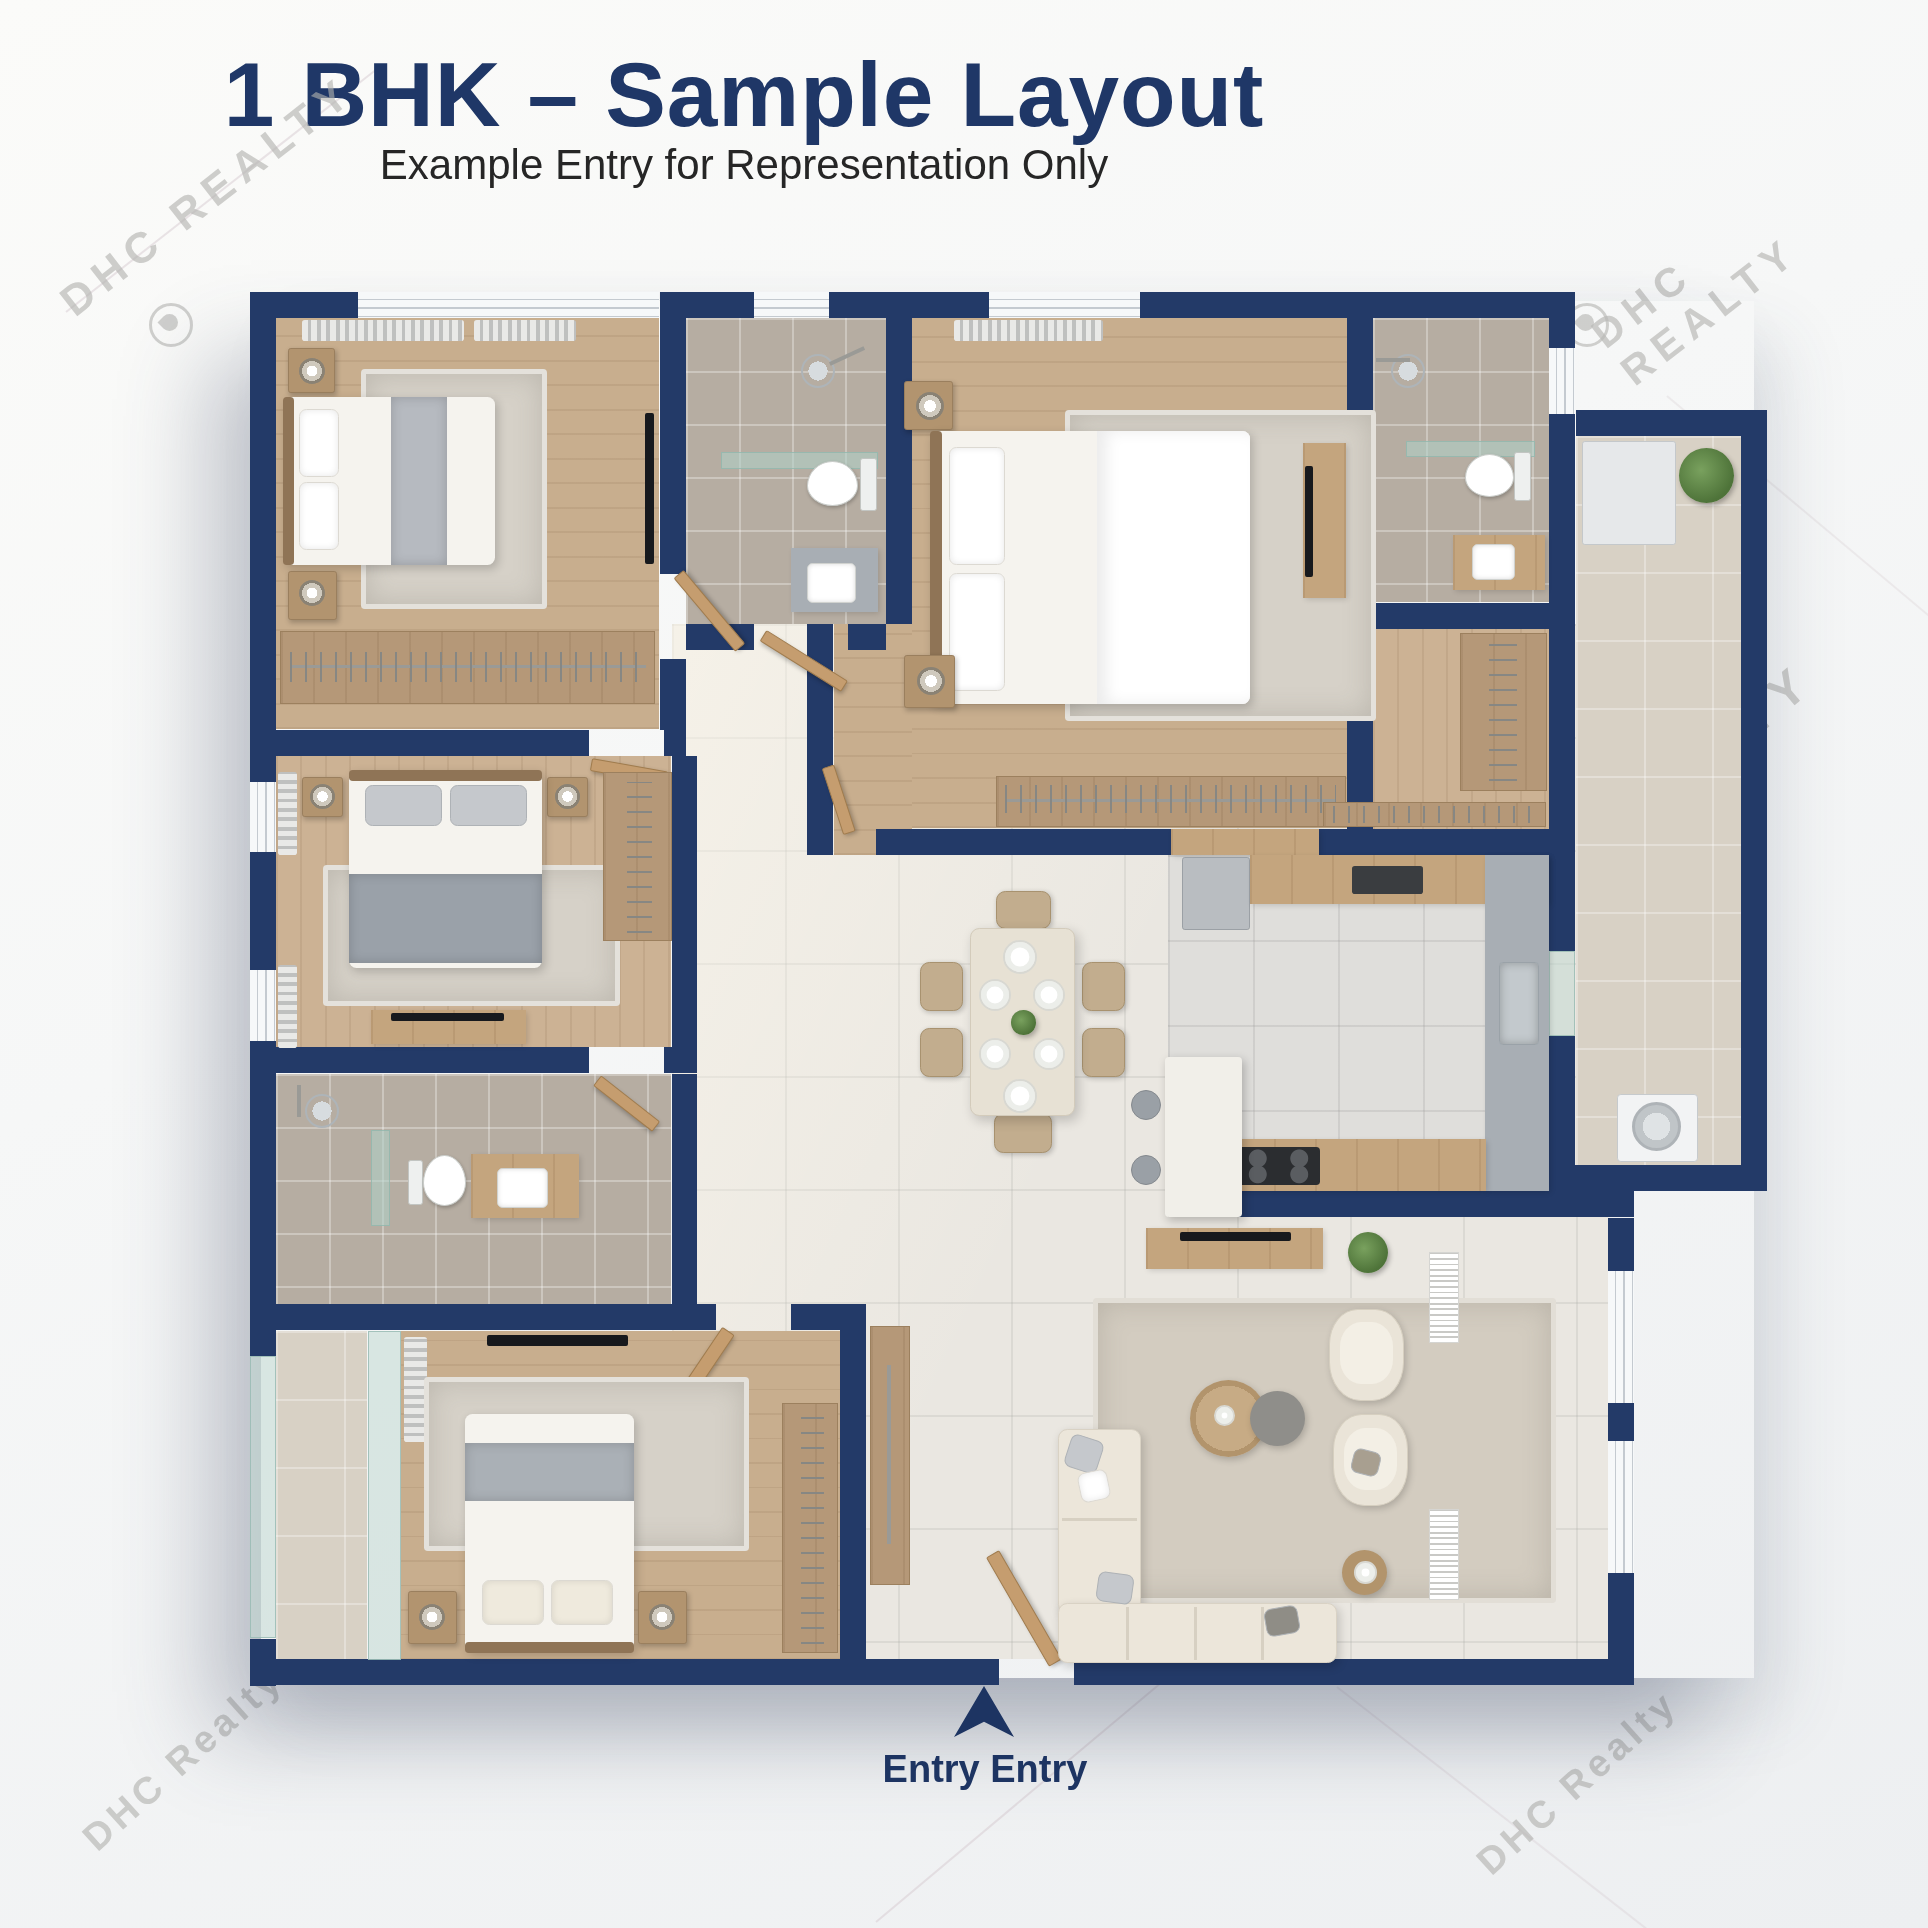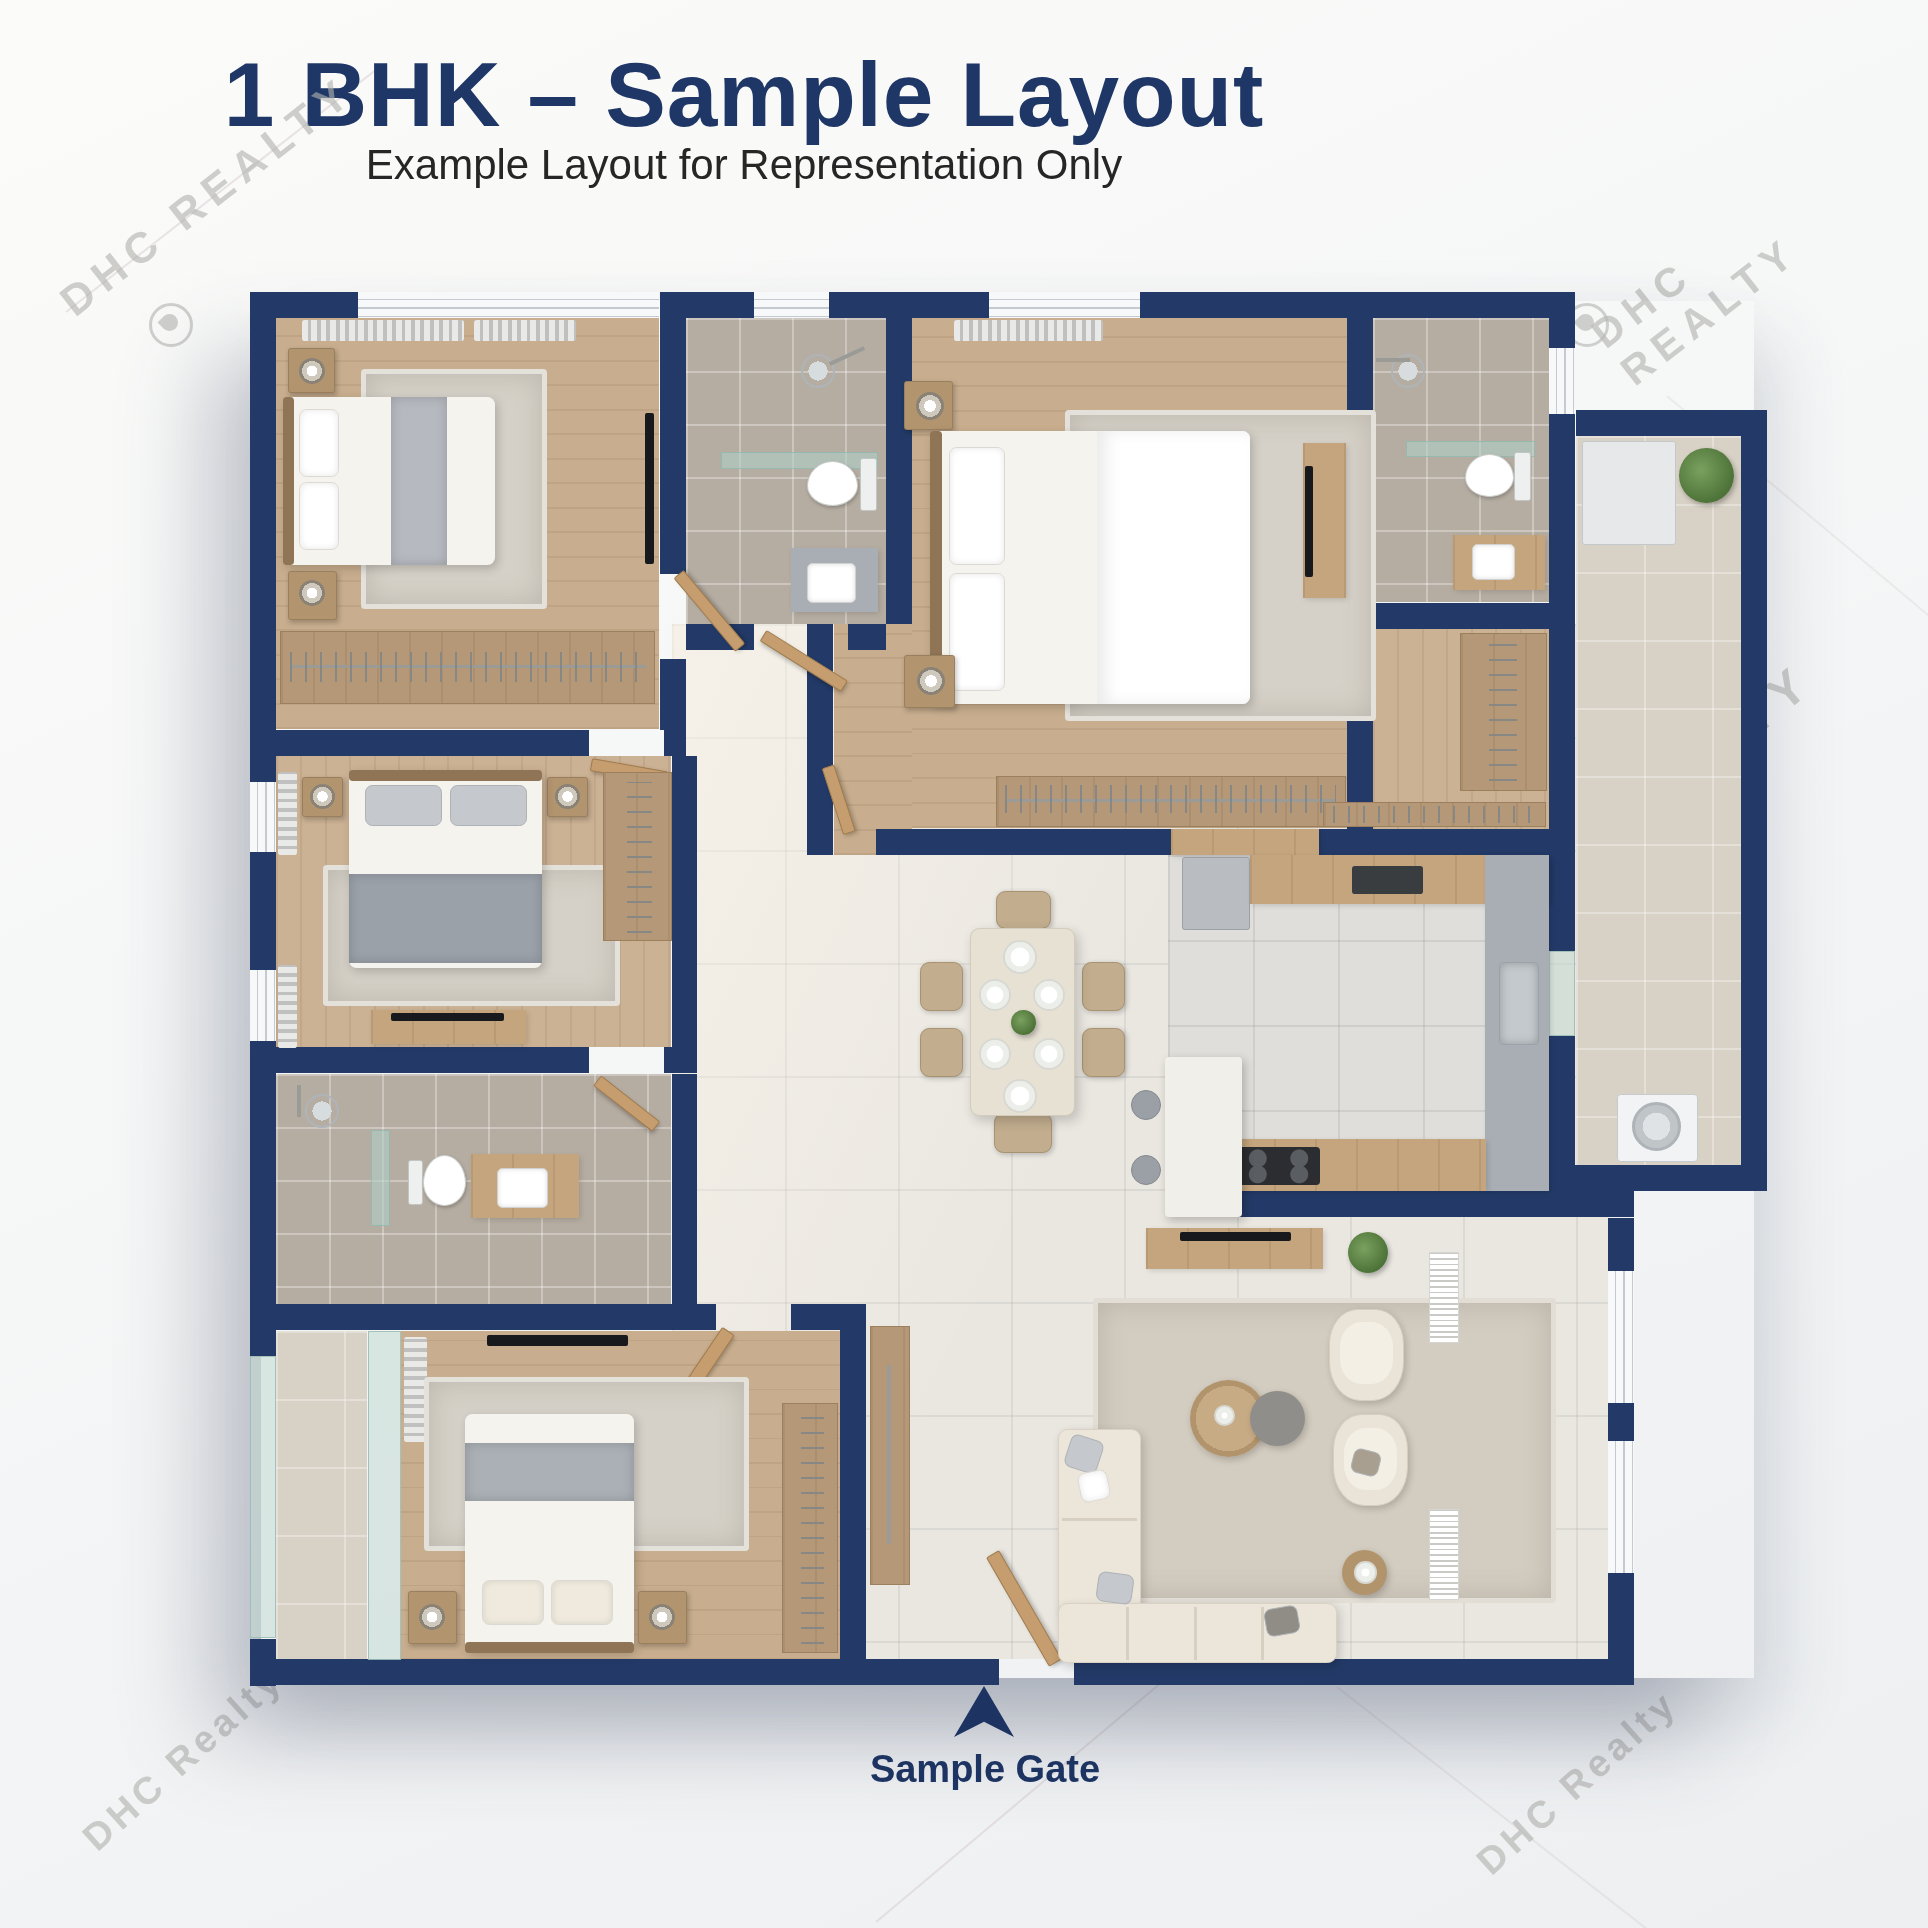--- a/index.html
+++ b/index.html
@@ -83,21 +83,21 @@
 </style>
 </head>
 <body>
 
 <div class="abs crease" style="left:66px;top:311px;width:395px;transform:rotate(-38deg);"></div>
 <div class="abs crease" style="left:1667px;top:395px;width:433px;transform:rotate(40deg);opacity:.6;"></div>
 <div class="abs crease" style="left:876px;top:1921px;width:527px;transform:rotate(-40deg);"></div>
 <div class="abs crease" style="left:1337px;top:1686px;width:603px;transform:rotate(38deg);opacity:.7;"></div>
 
 <div class="abs title">1 BHK – Sample Layout</div>
-<div class="abs subtitle">Example Layout for Representation Only</div>
+<div class="abs subtitle">Example Entry for Representation Only</div>
 
 <div class="abs wm" style="left:66px;top:282px;font-size:43px;transform:rotate(-38deg);"><span>DHC REALTY</span></div>
 <div class="abs wm-logo" style="left:149px;top:303px;width:38px;height:38px;">
     <span></span>
   </div>
 <div class="abs wm" style="left:1612px;top:311px;font-size:41px;transform:rotate(-38deg);"><span>DHC REALTY</span></div>
 <div class="abs wm-logo" style="left:1565px;top:303px;width:38px;height:38px;">
     <span></span>
   </div>
 <div class="abs wm" style="left:1601px;top:753px;font-size:49px;transform:rotate(-40deg);"><span>DHC REALTY</span></div>
@@ -340,14 +340,14 @@
   <div class="abs headboard" style="left:215px;top:1350px;width:169px;height:11.3px;"></div>
   <div class="abs ns" style="left:158px;top:1299px;width:49px;height:53px;"></div>
   <div class="abs lamp" style="left:169px;top:1312px;width:26px;height:26px;"></div>
   <div class="abs ns" style="left:388px;top:1299px;width:49px;height:53px;"></div>
   <div class="abs lamp" style="left:399px;top:1312px;width:26px;height:26px;"></div>
   <div class="abs ward" style="left:532px;top:1111px;width:56px;height:250px;"></div>
   <div class="abs railV" style="left:551px;top:1121px;width:22.6px;height:231px;"></div>
 </div>
 
 <div class="abs entry-arrow" style="left:954px;top:1686px;"></div>
-<div class="abs entry-label" style="left:844px;top:1748px;">Sample Gate</div>
+<div class="abs entry-label" style="left:844px;top:1748px;">Entry Entry</div>
 
 
 </body></html>

